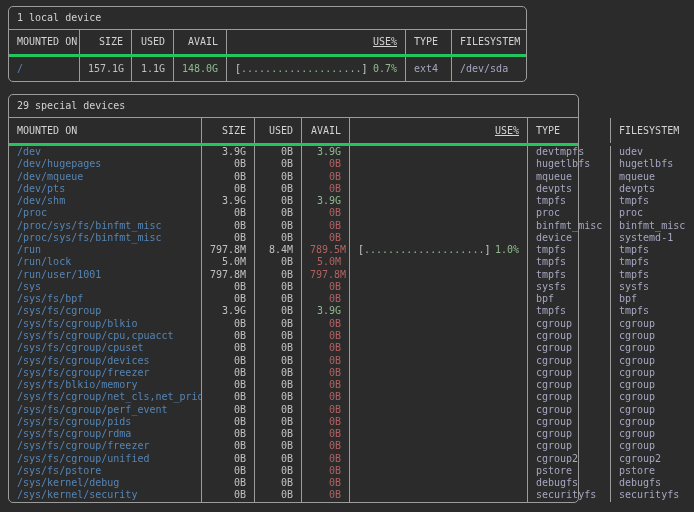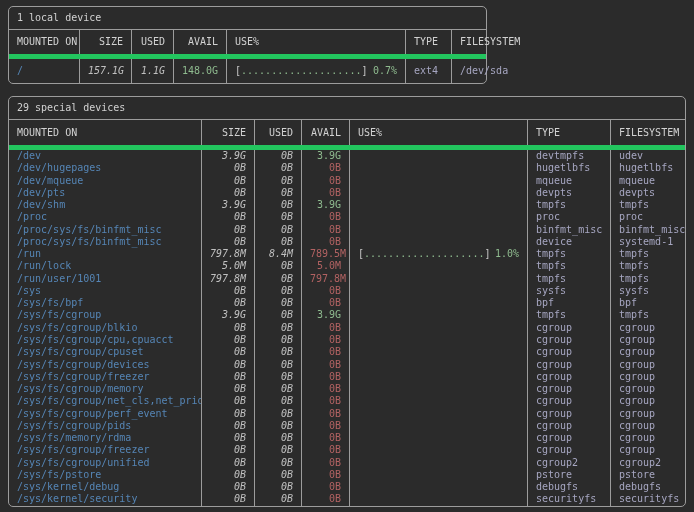--- a/index.html
+++ b/index.html
@@ -1,37 +1,37 @@
 <!DOCTYPE html>
 <html><head>
 <meta charset="utf-8">
 <style>
   html,body{margin:0;padding:0;background:#2b2b2b;width:694px;height:512px;overflow:hidden;}
   body{font-family:"DejaVu Sans Mono","Liberation Mono",monospace;font-size:10px;color:#c0c0c0;}
   .wrap{padding:6px 0 0 8px;}
   .tbl{border:1px solid #9c9c9c;border-radius:5px;background:#2b2b2b;box-sizing:border-box;}
-  .tbl1{width:479px;margin-bottom:12px;}
-  .tbl2{width:678px;}
+  .tbl1{width:519px;margin-bottom:12px;}
+  .tbl2{width:571px;}
   .tbl-title{height:22px;line-height:22px;padding:0 8px;color:#d2d2d2;border-bottom:1px solid #9c9c9c;white-space:pre;}
   .thead,.tbody{display:grid;}
   .tbl1 .thead,.tbl1 .tbody{grid-template-columns:70px 52px 42px 53px 179px 46px 75px;}
   .tbl2 .thead,.tbl2 .tbody{grid-template-columns:192px 53px 47px 48px 178px 83px 75px;}
-  .thead{border-bottom:5px solid #22c55e;}
+  .thead{border-bottom:3px solid #22c55e;}
   .cell{padding:0 8px;box-sizing:border-box;white-space:pre;overflow:hidden;}
   .cell:nth-child(7n+1){border-left:none;}
   .cell:not(:nth-child(7n+1)){border-left:1px solid #9c9c9c;}
   .tbl1 .thead .cell{height:24px;line-height:24px;}
   .tbl1 .tbody .cell{height:24px;line-height:24px;}
   .tbl2 .thead .cell{height:25px;line-height:25px;}
   .tbl2 .tbody .cell{height:12.27px;line-height:12.27px;}
   .h{color:#d2d2d2;}
   .al-r{text-align:right;}
-  .al-c{text-align:left;}
+  .al-c{text-align:right;text-decoration:underline;}
   .mount{color:#5585b5;}
-  .num{color:#c0c0c0;font-style:italic;}
+  .num{color:#c0c0c0;}
   .avail-green{color:#8fbb8f;}
   .avail-red{color:#b26262;}
   .typefs{color:#a6a6c1;}
   .usecell{display:flex;justify-content:space-between;}
   .bar-bracket{color:#c8c8c8;}
   .bar-dots{color:#8fbb8f;}
   .pct{color:#8fbb8f;}
 </style>
 </head>
 <body>
@@ -198,21 +198,21 @@
         <div class="cell usecell"></div>
         <div class="cell typefs">cgroup</div>
         <div class="cell typefs">cgroup</div>
         <div class="cell mount">/sys/fs/cgroup/freezer</div>
         <div class="cell num al-r">0B</div>
         <div class="cell num al-r">0B</div>
         <div class="cell al-r avail-red">0B</div>
         <div class="cell usecell"></div>
         <div class="cell typefs">cgroup</div>
         <div class="cell typefs">cgroup</div>
-        <div class="cell mount">/sys/fs/cgroup/memory</div>
+        <div class="cell mount">/sys/fs/blkio/memory</div>
         <div class="cell num al-r">0B</div>
         <div class="cell num al-r">0B</div>
         <div class="cell al-r avail-red">0B</div>
         <div class="cell usecell"></div>
         <div class="cell typefs">cgroup</div>
         <div class="cell typefs">cgroup</div>
         <div class="cell mount">/sys/fs/cgroup/net_cls,net_prio</div>
         <div class="cell num al-r">0B</div>
         <div class="cell num al-r">0B</div>
         <div class="cell al-r avail-red">0B</div>
@@ -226,21 +226,21 @@
         <div class="cell usecell"></div>
         <div class="cell typefs">cgroup</div>
         <div class="cell typefs">cgroup</div>
         <div class="cell mount">/sys/fs/cgroup/pids</div>
         <div class="cell num al-r">0B</div>
         <div class="cell num al-r">0B</div>
         <div class="cell al-r avail-red">0B</div>
         <div class="cell usecell"></div>
         <div class="cell typefs">cgroup</div>
         <div class="cell typefs">cgroup</div>
-        <div class="cell mount">/sys/fs/memory/rdma</div>
+        <div class="cell mount">/sys/fs/cgroup/rdma</div>
         <div class="cell num al-r">0B</div>
         <div class="cell num al-r">0B</div>
         <div class="cell al-r avail-red">0B</div>
         <div class="cell usecell"></div>
         <div class="cell typefs">cgroup</div>
         <div class="cell typefs">cgroup</div>
         <div class="cell mount">/sys/fs/cgroup/freezer</div>
         <div class="cell num al-r">0B</div>
         <div class="cell num al-r">0B</div>
         <div class="cell al-r avail-red">0B</div>

